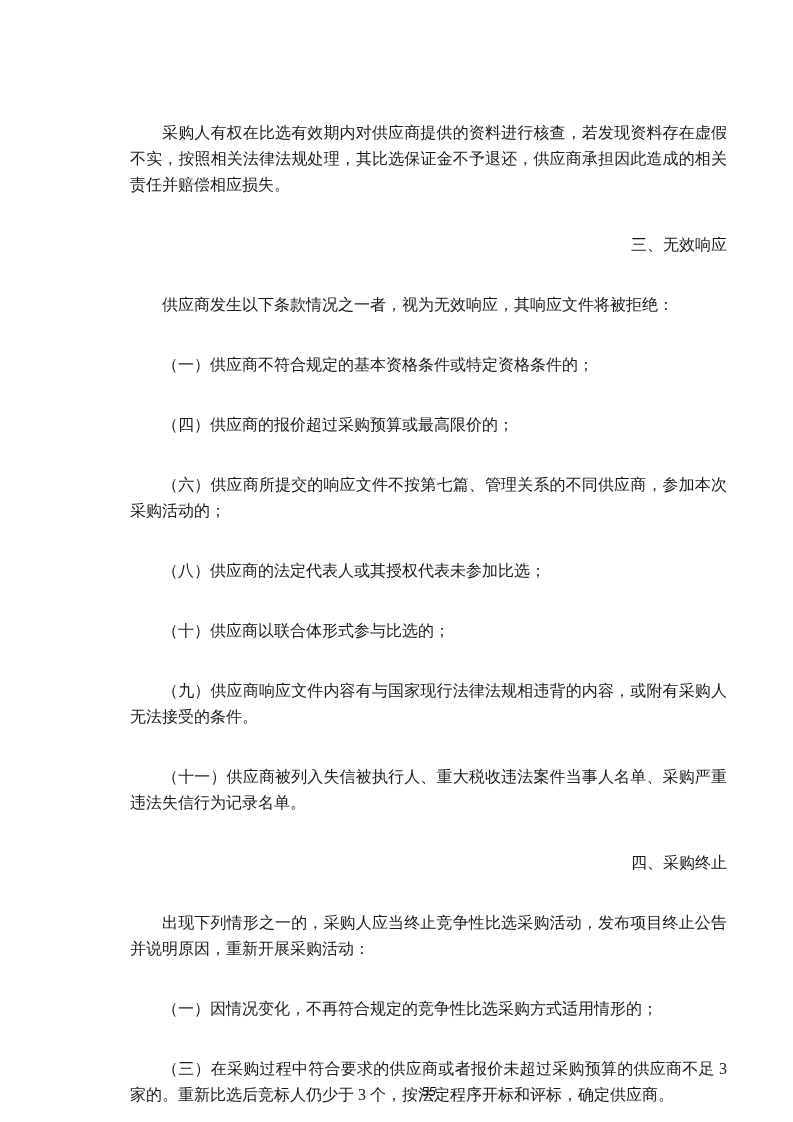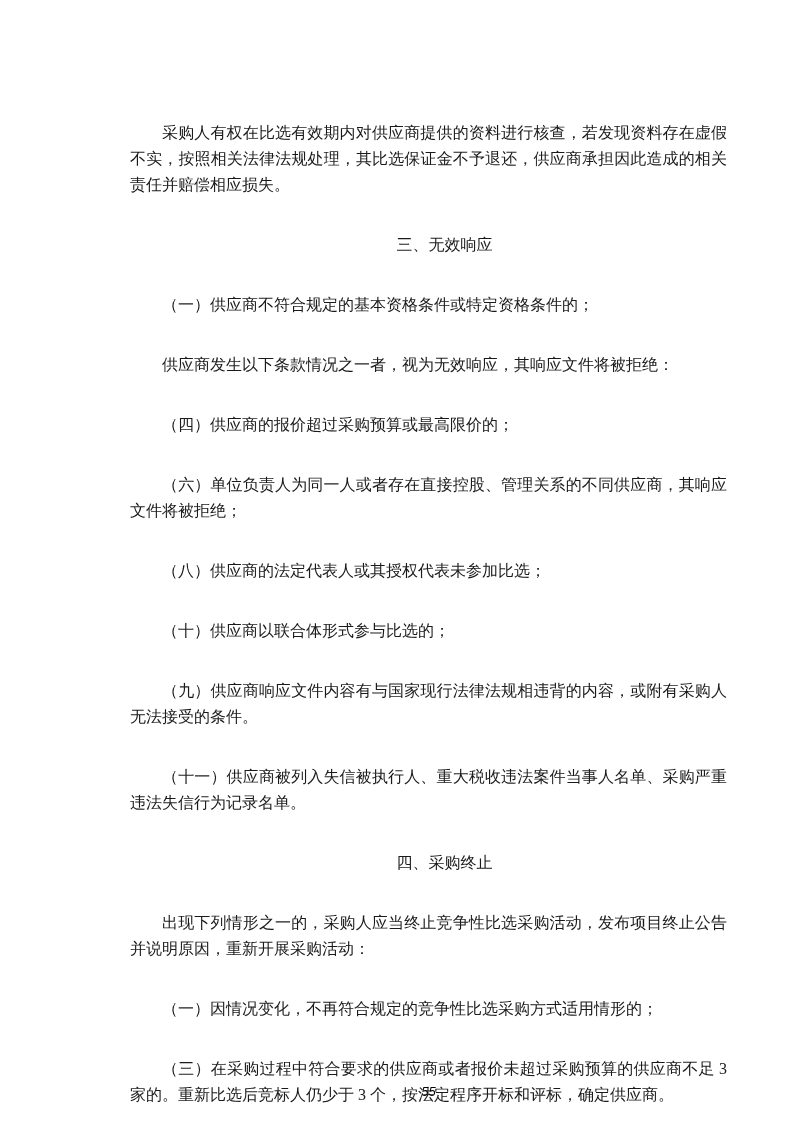--- a/index.html
+++ b/index.html
@@ -24,45 +24,45 @@
     font-size: 16px;
     line-height: 26px;
     text-align: justify;
   }
   .para {
     text-indent: 2em;
     margin-bottom: 2px;
     word-break: break-all;
   }
   .para.heading {
-    text-align: center;
+    text-align: right;
   }
   .page-number {
     position: absolute;
     top: 1036px;
     left: 0;
     width: 100%;
     text-align: center;
     font-size: 13px;
     color: #000000;
     font-family: "Liberation Sans", "DejaVu Sans", sans-serif;
     font-style: italic;
   }
 </style>
 </head>
 <body>
 
 <div class="page">
   <div class="content">
     <p class="para body">采购人有权在比选有效期内对供应商提供的资料进行核查，若发现资料存在虚假不实，按照相关法律法规处理，其比选保证金不予退还，供应商承担因此造成的相关责任并赔偿相应损失。</p>
     <p class="para heading">三、无效响应</p>
+    <p class="para body">供应商发生以下条款情况之一者，视为无效响应，其响应文件将被拒绝：</p>
     <p class="para list">（一）供应商不符合规定的基本资格条件或特定资格条件的；</p>
-    <p class="para body">供应商发生以下条款情况之一者，视为无效响应，其响应文件将被拒绝：</p>
     <p class="para list">（四）供应商的报价超过采购预算或最高限价的；</p>
-    <p class="para list">（六）单位负责人为同一人或者存在直接控股、管理关系的不同供应商，其响应文件将被拒绝；</p>
+    <p class="para list">（六）供应商所提交的响应文件不按第七篇、管理关系的不同供应商，参加本次采购活动的；</p>
     <p class="para list">（八）供应商的法定代表人或其授权代表未参加比选；</p>
     <p class="para list">（十）供应商以联合体形式参与比选的；</p>
     <p class="para list">（九）供应商响应文件内容有与国家现行法律法规相违背的内容，或附有采购人无法接受的条件。</p>
     <p class="para list">（十一）供应商被列入失信被执行人、重大税收违法案件当事人名单、采购严重违法失信行为记录名单。</p>
     <p class="para heading">四、采购终止</p>
     <p class="para body">出现下列情形之一的，采购人应当终止竞争性比选采购活动，发布项目终止公告并说明原因，重新开展采购活动：</p>
     <p class="para list">（一）因情况变化，不再符合规定的竞争性比选采购方式适用情形的；</p>
     <p class="para list">（三）在采购过程中符合要求的供应商或者报价未超过采购预算的供应商不足 3 家的。重新比选后竞标人仍少于 3 个，按法定程序开标和评标，确定供应商。</p>
   </div>
   <div class="page-number">55</div>

